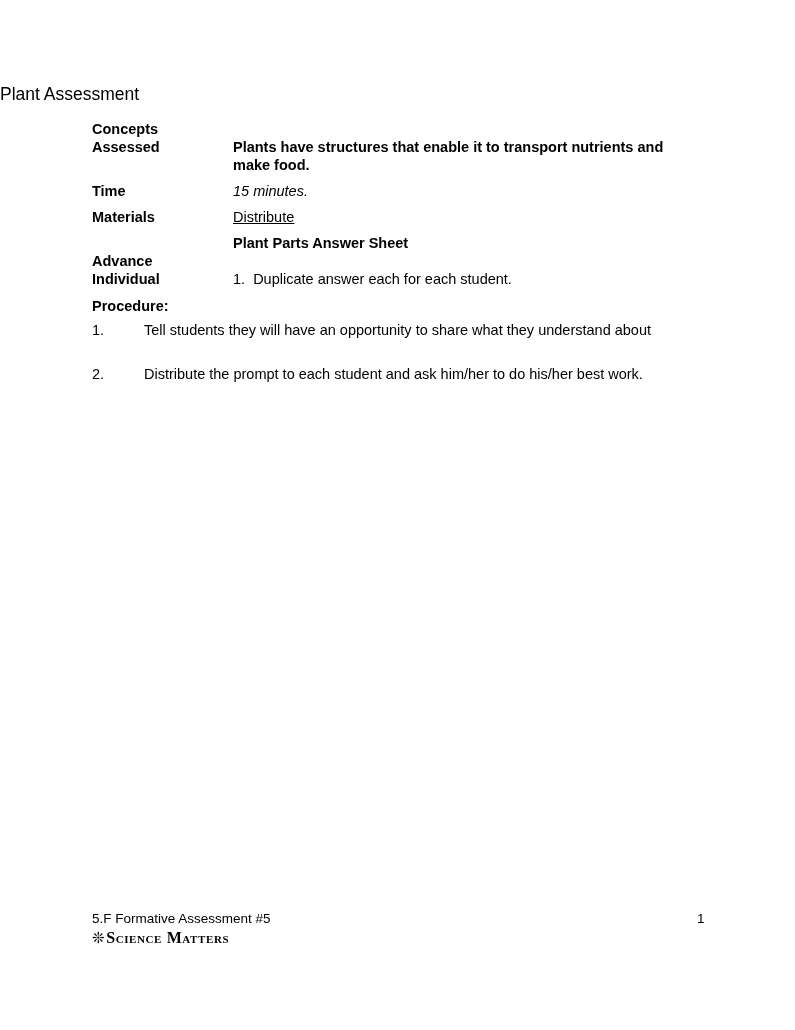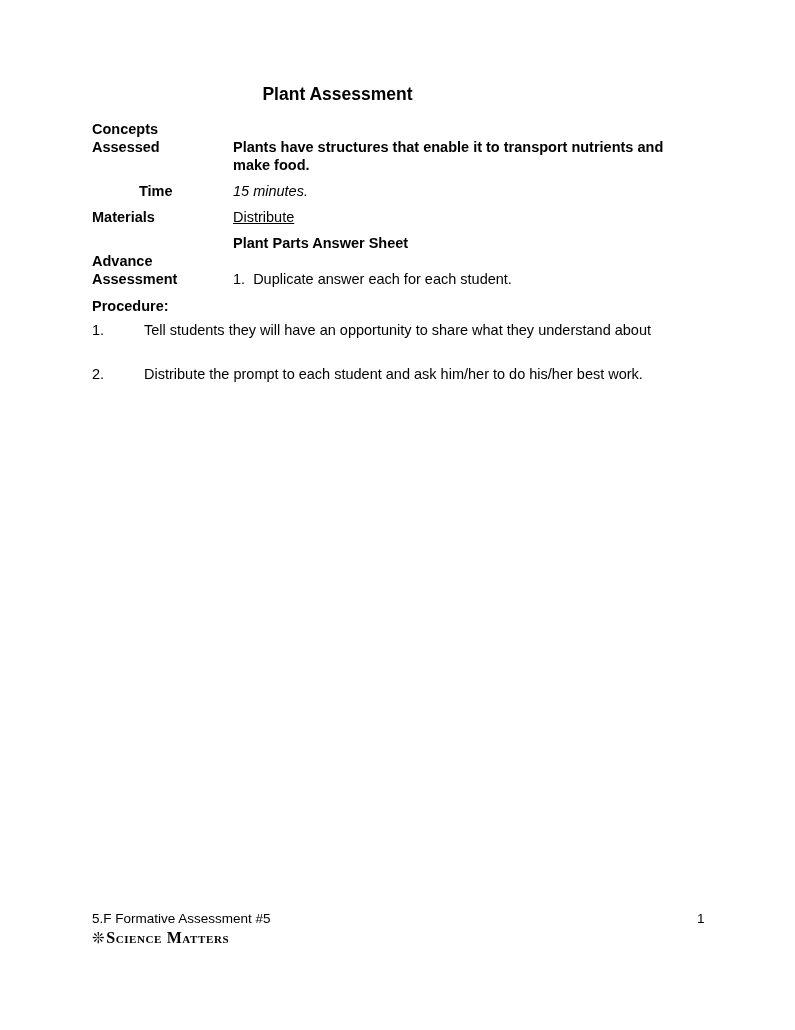--- a/index.html
+++ b/index.html
@@ -1,22 +1,22 @@
 <!DOCTYPE html>
 <html><head>
 <meta charset="utf-8">
 <style>
   html, body { margin: 0; padding: 0; background: #ffffff; }
   body {
     width: 795px; height: 1030px; position: relative; overflow: hidden;
     font-family: "Liberation Sans", sans-serif; color: #000; font-size: 14.5px;
   }
   .title {
-    position: absolute; left: 0; width: 675px; top: 84px; text-align: center;
-    font-weight: bold; font-size: 17.5px;
+    position: absolute; left: 0; width: 675px; top: 84px; text-align: left;
+    font-weight: normal; font-size: 17.5px;
   }
   .lbl { position: absolute; left: 92px; font-weight: bold; line-height: 18px; }
   .val { position: absolute; left: 233px; line-height: 18px; }
   .b { font-weight: bold; }
   .u { text-decoration: underline; }
   .proc-item { position: absolute; left: 92px; width: 620px; line-height: 17px; }
   .proc-num { position: absolute; left: 0; top: 0; }
   .proc-text { margin-left: 52px; display: block; }
   .footer-left { position: absolute; left: 92px; top: 911px; font-size: 13.5px; }
   .footer-right { position: absolute; left: 697px; top: 911px; font-size: 13.5px; }
@@ -30,29 +30,29 @@
 </head>
 <body>
 
 <div class="title">Plant Assessment</div>
 
 <div class="lbl" style="top:120px;">Concepts</div>
 <div class="lbl" style="top:138px;">Assessed</div>
 <div class="val b" style="top:138px;">Plants have structures that enable it to transport nutrients and</div>
 <div class="val b" style="top:156px;">make food.</div>
 
-<div class="lbl" style="top:182px;margin-left:47px;">Time</div>
+<div class="lbl" style="top:182px;">Time</div>
 <div class="val" style="top:182px;font-style:italic;">15 minutes.</div>
 
 <div class="lbl" style="top:208px;">Materials</div>
 <div class="val u" style="top:208px;">Distribute</div>
 <div class="val" style="top:234px;font-weight:bold;">Plant Parts Answer Sheet</div>
 
 <div class="lbl" style="top:252px;">Advance</div>
-<div class="lbl" style="top:270px;">Assessment</div>
+<div class="lbl" style="top:270px;">Individual</div>
 <div class="val" style="top:270px; white-space:pre;">1.  Duplicate answer each for each student.</div>
 
 <div class="lbl" style="top:297px;">Procedure:</div>
 
 <div class="proc-item" style="top:322px;">
   <span class="proc-num">1.</span>
   <span class="proc-text">Tell students they will have an opportunity to share what they understand about</span>
 </div>
 
 <div class="proc-item" style="top:366px;">

